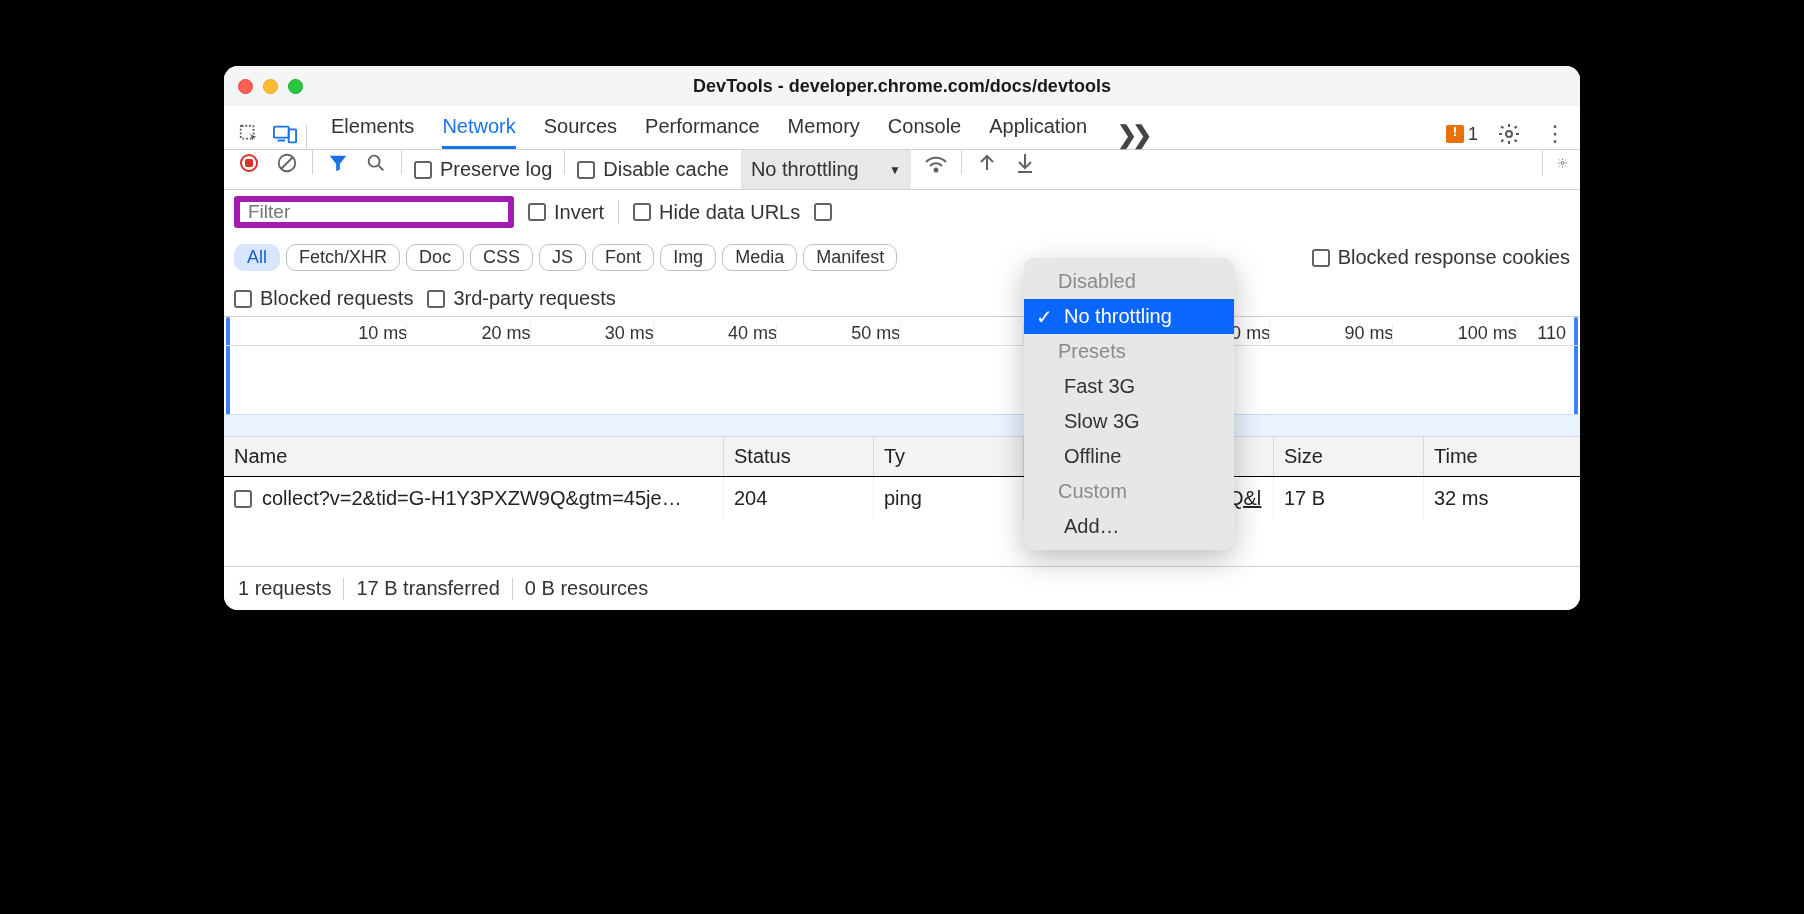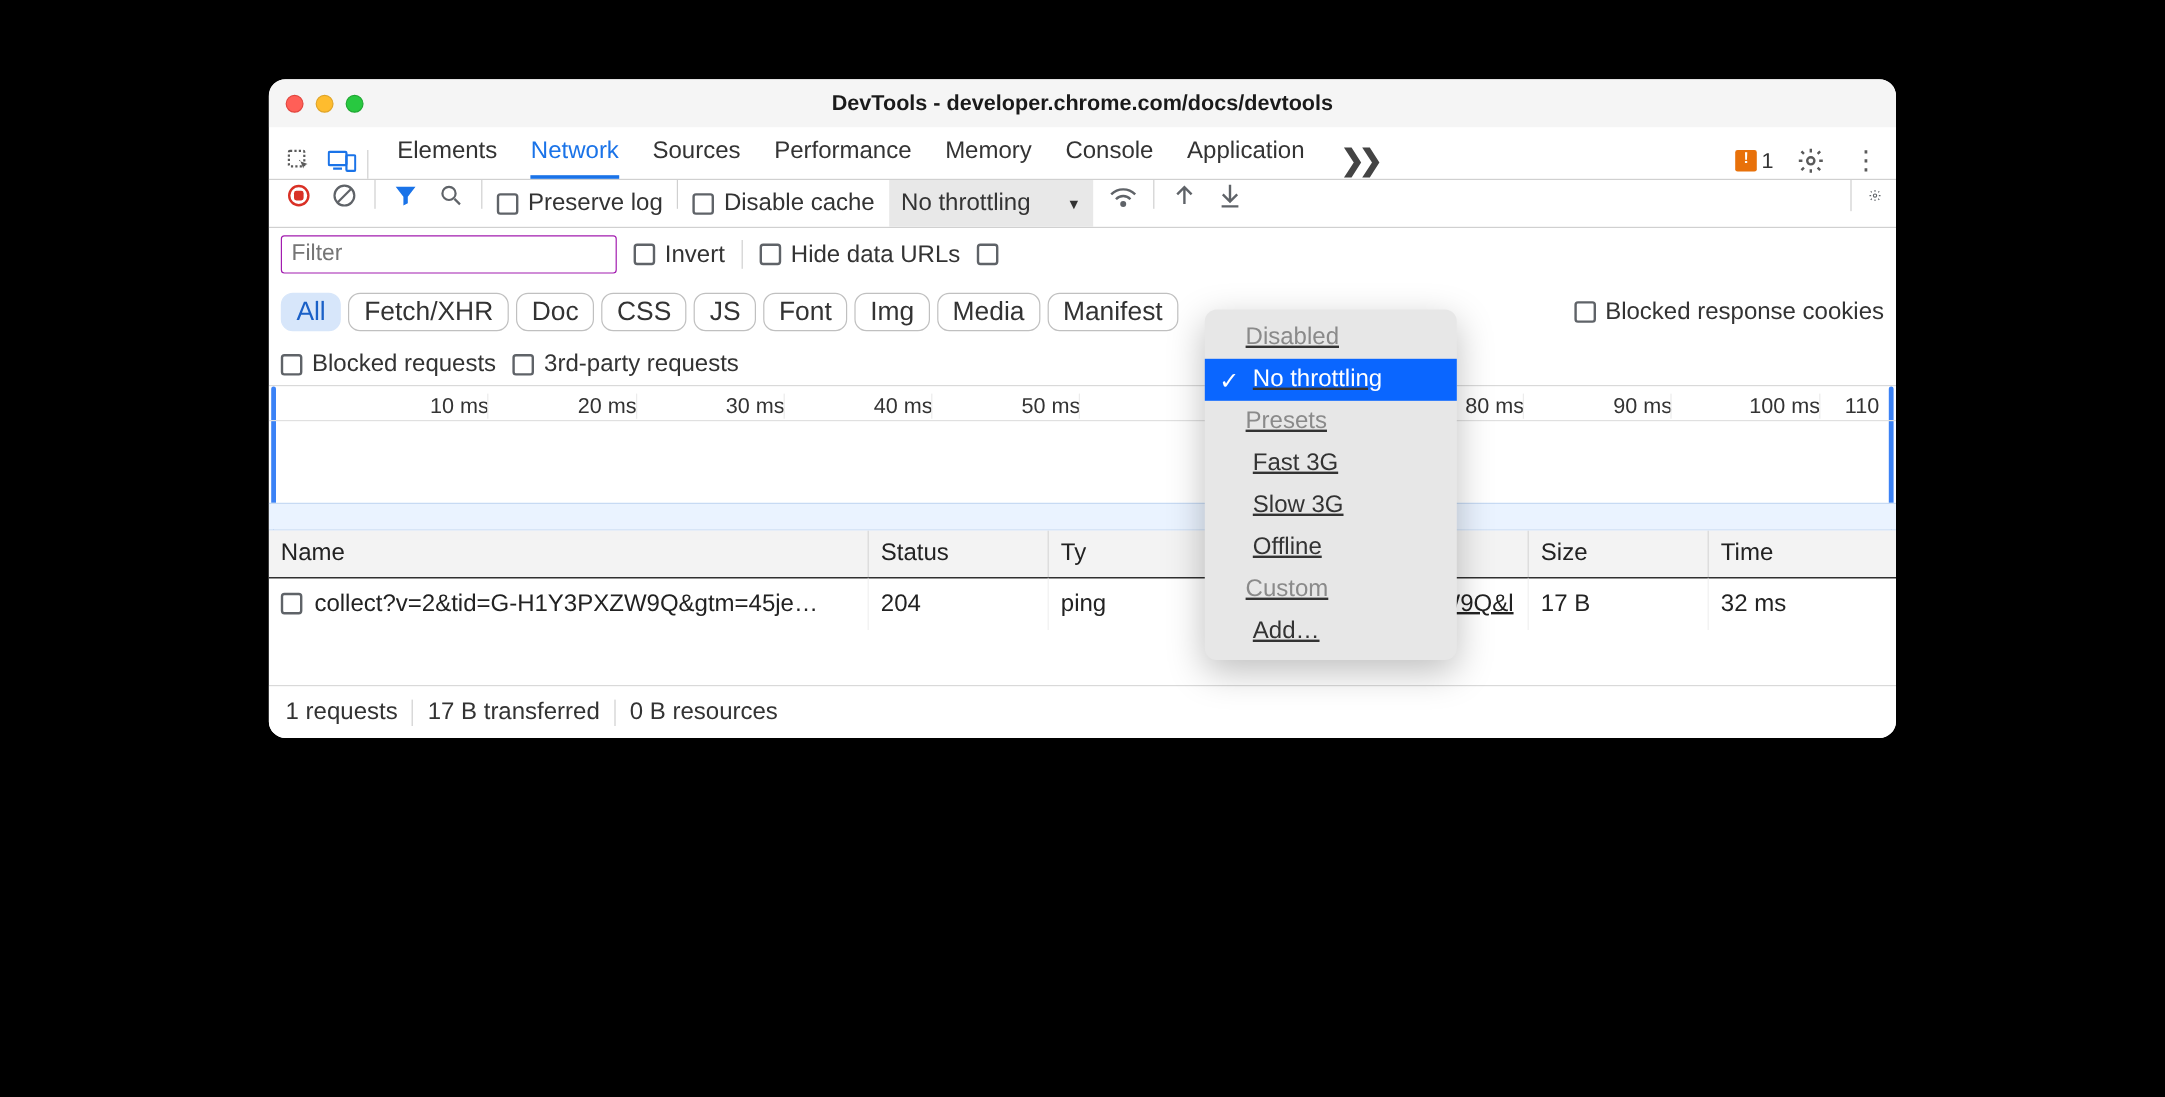--- a/index.html
+++ b/index.html
@@ -74,26 +74,26 @@
     font-size:20px;color:#333;min-width:170px;justify-content:space-between;
   }
   .thr-caret{font-size:12px;color:#333;}
   .gear-right{margin-left:auto;border-left:1px solid #d0d0d0;padding-left:14px;}
 
   .filterrow{
     display:flex;align-items:center;gap:14px;padding:6px 10px;flex-wrap:wrap;
     border-bottom:1px solid #d0d0d0; row-gap:8px;
   }
   .filter-input{
-    width:280px;height:32px;border:1px solid #a21caf;border-radius:3px;
+    width:280px;height:32px;border:6px solid #a21caf;border-radius:3px;
     padding:0 8px;font-size:19px;color:#888;
   }
   .pill{
     display:inline-flex;align-items:center;border:1px solid #c0c0c0;border-radius:10px;
-    padding:2px 12px;font-size:22px;background:#fff;color:#333;cursor:pointer;
+    padding:2px 12px;font-size:18px;background:#fff;color:#333;cursor:pointer;
   }
   .pill.active{background:#d7e6fa;color:#1a60c7;border-color:#d7e6fa;}
   .filterrow .group{display:flex;gap:6px;}
 
   .timeline{
     height:120px;border-bottom:1px solid #c7daf3;position:relative;background:#fff;
   }
   .tl-labels{display:flex;justify-content:center;padding:6px 14px 0 60px;font-size:18px;color:#333;}
   .tl-cell{flex:1;text-align:right;position:relative;}
   .tl-vline{position:absolute;top:0;bottom:0;right:0;width:1px;background:#ececec;}
@@ -111,23 +111,23 @@
   .td .rowchk{display:inline-block;width:18px;height:18px;border:2px solid #5f6368;border-radius:3px;margin-right:10px;vertical-align:-3px;}
   .td .ul{text-decoration:underline;}
 
   .status{
     display:flex;gap:12px;align-items:center;padding:10px 14px;font-size:20px;color:#333;background:#fff;
   }
   .status .sep2{width:1px;height:22px;background:#d0d0d0;}
 
   
   .menu{
-    position:absolute; top:192px; left:780px; width:210px;
+    position:absolute; top:192px; left:800px; width:210px;
     background:#e7e7e7;border-radius:10px;box-shadow:0 10px 30px rgba(0,0,0,.25);
-    padding:6px 0; z-index:50; font-size:20px; color:#333;text-decoration:underline;
+    padding:6px 0; z-index:50; font-size:20px; color:#333;
   }
   .menu .hdr{color:#8a8a8a;padding:6px 20px 6px 34px;}
   .menu .item{padding:6px 20px 6px 40px;cursor:pointer;position:relative;}
   .menu .item.sel{background:#0a66ff;color:#fff;}
   .menu .item.sel::before{content:"✓";position:absolute;left:12px;top:6px;}
 
   svg{display:block;}
 </style>
 </head>
 <body>

